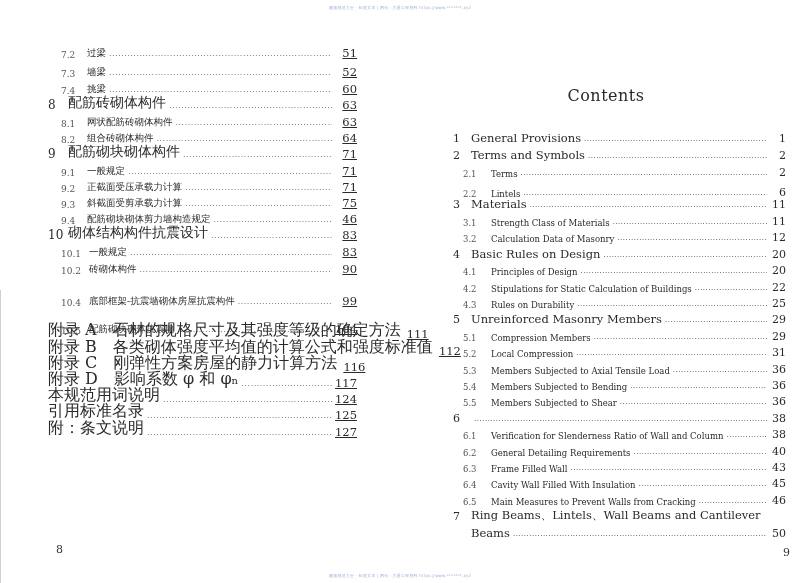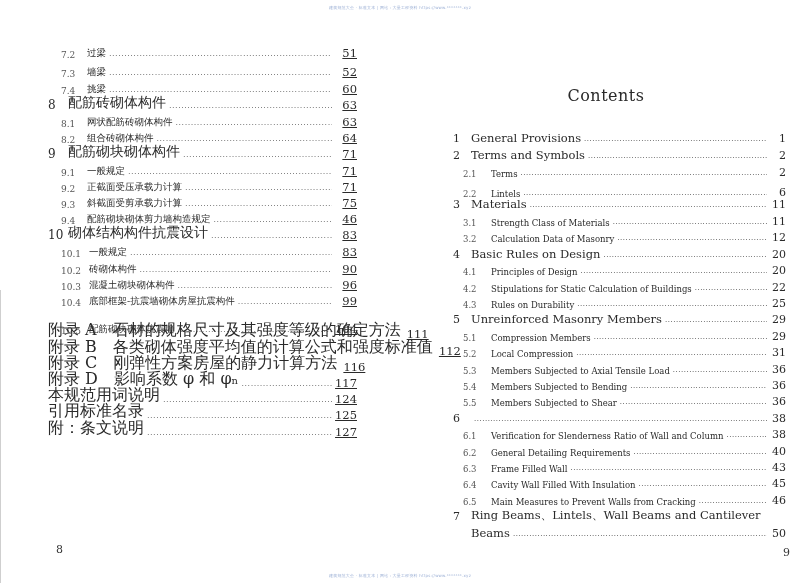--- a/index.html
+++ b/index.html
@@ -146,26 +146,20 @@
       <span class="title">一般规定</span>
       <span class="leader"></span>
       <span class="page-no">83</span>
     </div>
   <div class="toc-row left-row sub wide" style="top:260px">
       <span class="num">10.2</span>
       <span class="title">砖砌体构件</span>
       <span class="leader"></span>
       <span class="page-no">90</span>
     </div>
-  <div class="toc-row left-row sub wide" style="top:276px">
-      <span class="num">10.3</span>
-      <span class="title">混凝土砌块砌体构件</span>
-      <span class="leader"></span>
-      <span class="page-no">96</span>
-    </div>
   <div class="toc-row left-row sub wide" style="top:292px">
       <span class="num">10.4</span>
       <span class="title">底部框架-抗震墙砌体房屋抗震构件</span>
       <span class="leader"></span>
       <span class="page-no">99</span>
     </div>
   <div class="toc-row left-row sub wide" style="top:320px">
       <span class="num">10.5</span>
       <span class="title">配筋砌块砌体抗震墙</span>
       <span class="leader"></span>

